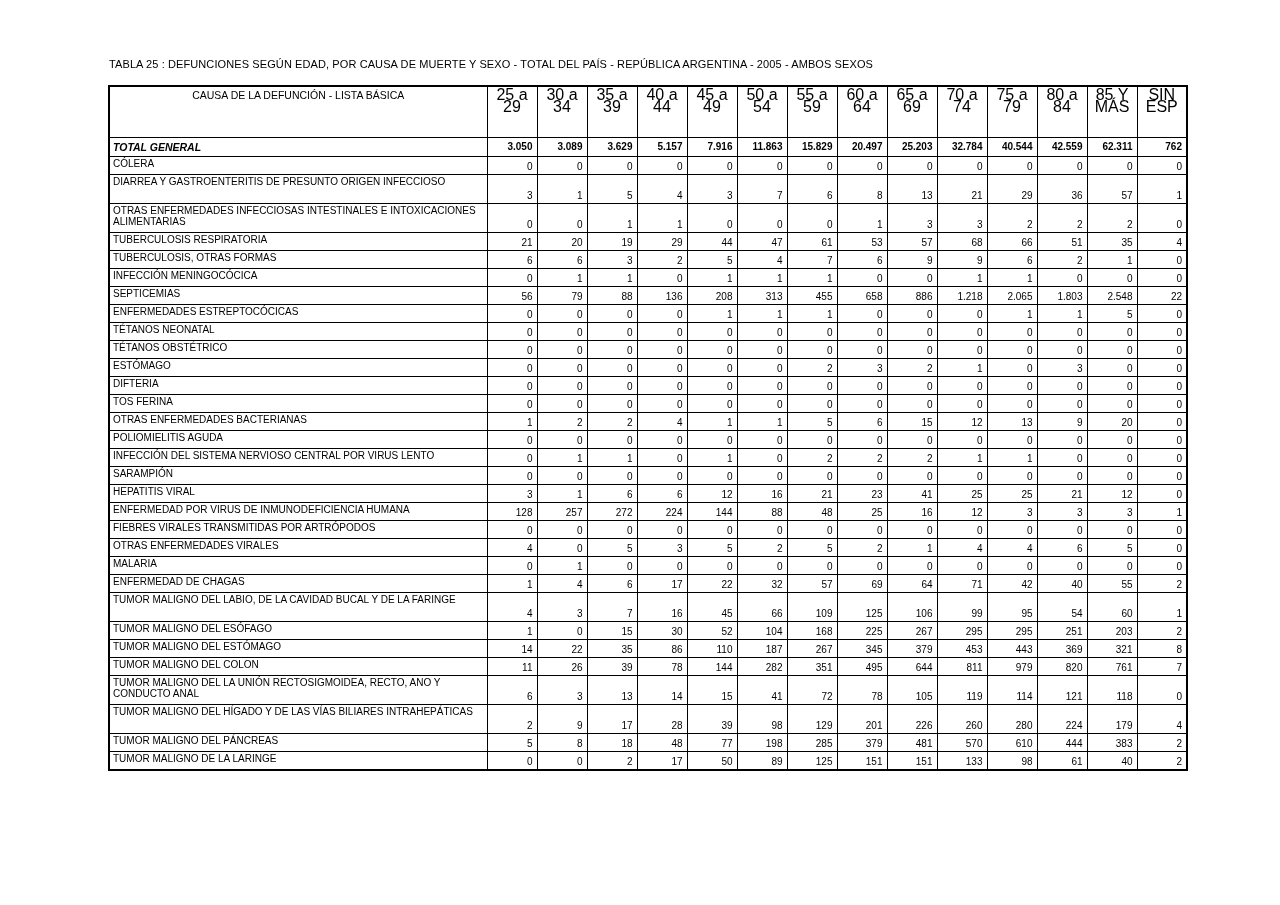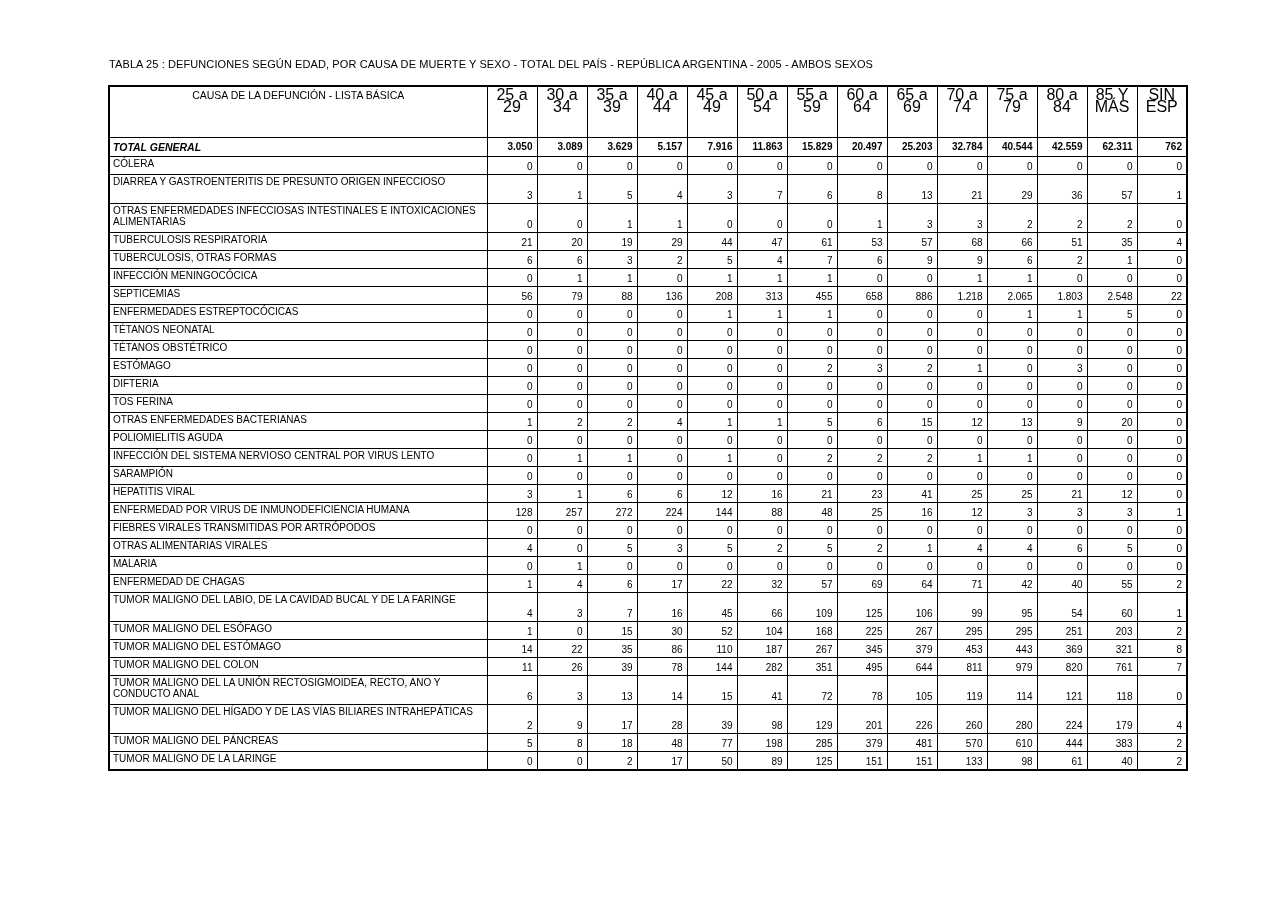--- a/index.html
+++ b/index.html
@@ -485,21 +485,21 @@
           <td class="num">0</td>
           <td class="num">0</td>
           <td class="num">0</td>
           <td class="num">0</td>
           <td class="num">0</td>
           <td class="num">0</td>
           <td class="num">0</td>
           <td class="num">0</td>
         </tr>
         <tr class="body-row">
-          <td class="cause">OTRAS ALIMENTARIAS VIRALES</td>
+          <td class="cause">OTRAS ENFERMEDADES VIRALES</td>
           <td class="num">4</td>
           <td class="num">0</td>
           <td class="num">5</td>
           <td class="num">3</td>
           <td class="num">5</td>
           <td class="num">2</td>
           <td class="num">5</td>
           <td class="num">2</td>
           <td class="num">1</td>
           <td class="num">4</td>

